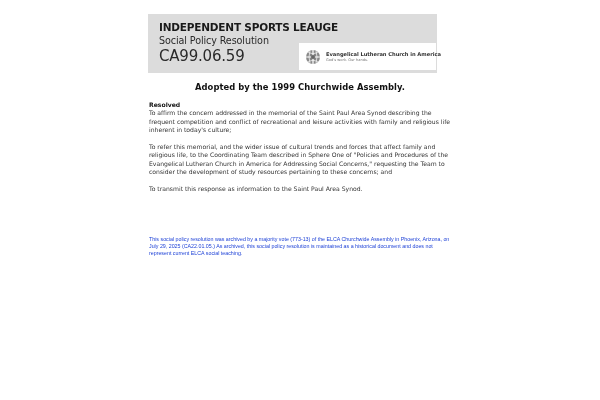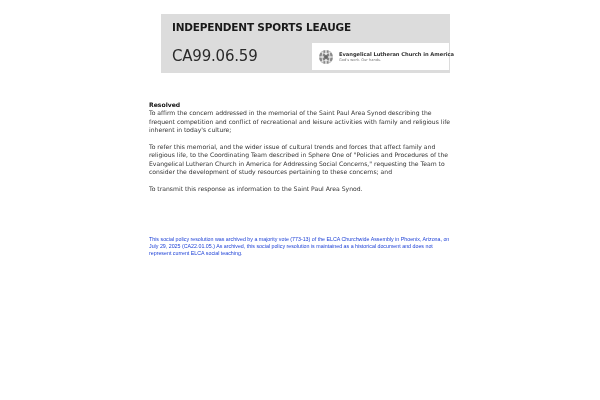--- a/index.html
+++ b/index.html
@@ -3,21 +3,21 @@
   <meta charset="utf-8">
   <style>
     * { margin: 0; padding: 0; box-sizing: border-box; }
     html, body {
       width: 600px; height: 400px; background: #ffffff; overflow: hidden;
       font-family: "DejaVu Sans", sans-serif; color: #1a1a1a;
     }
     .page { position: relative; width: 600px; height: 400px; }
 
     .header-band {
-      position: absolute; left: 161px; top: 14px; width: 289px; height: 59px;
+      position: absolute; left: 148px; top: 14px; width: 289px; height: 59px;
       background: #dcdcdc;
     }
     .org-name {
       position: absolute; left: 11px; top: 7px;
       font-family: "DejaVu Sans", sans-serif; font-weight: bold;
       font-size: 10.5px; letter-spacing: -0.2px; color: #1a1a1a; white-space: nowrap;
     }
     .doc-type {
       position: absolute; left: 11px; top: 21px;
       font-size: 9.6px; color: #2a2a2a; white-space: nowrap; letter-spacing: -0.1px;
@@ -57,37 +57,39 @@
       font-size: 5.3px; line-height: 7.2px; color: #1b3fd6;
     }
   </style>
 </head>
 <body>
 
 <div class="page">
 
   <div class="header-band">
     <div class="org-name">INDEPENDENT SPORTS LEAUGE</div>
+    <div class="doc-type">Social Policy Resolution</div>
     <div class="doc-id">CA99.06.59</div>
 
     <div class="logo-box">
       <svg class="logo-mark" viewBox="0 0 16 16">
         <circle cx="8" cy="8" r="7" fill="#888"></circle>
         <path d="M8 1 V15 M1 8 H15" stroke="#fff" stroke-width="1.2"></path>
         <path d="M3.2 3.5 Q8 6 12.8 3.5 M3.2 12.5 Q8 10 12.8 12.5" stroke="#fff" stroke-width="0.7" fill="none"></path>
         <path d="M5 1.8 Q3 8 5 14.2 M11 1.8 Q13 8 11 14.2" stroke="#fff" stroke-width="0.7" fill="none"></path>
         <circle cx="8" cy="8" r="2" fill="#666"></circle>
       </svg>
       <div class="logo-text">
         <span class="logo-name">Evangelical Lutheran Church in America</span>
         <span class="logo-tagline">God's work. Our hands.</span>
       </div>
     </div>
   </div>
 
+  <div class="adopted">Adopted by the 1999 Churchwide Assembly.</div>
 
   <div class="body-text">
     <div class="resolved-label">Resolved</div>
     <p class="para">To affirm the concern addressed in the memorial of the Saint Paul Area Synod describing the frequent competition and conflict of recreational and leisure activities with family and religious life inherent in today's culture;</p>
     <p class="para">To refer this memorial, and the wider issue of cultural trends and forces that affect family and religious life, to the Coordinating Team described in Sphere One of "Policies and Procedures of the Evangelical Lutheran Church in America for Addressing Social Concerns," requesting the Team to consider the development of study resources pertaining to these concerns; and</p>
     <p class="para">To transmit this response as information to the Saint Paul Area Synod.</p>
   </div>
 
   <div class="archive-note">This social policy resolution was archived by a majority vote (773-13) of the ELCA Churchwide Assembly in Phoenix, Arizona, on July 29, 2025 (CA22.01.05.) As archived, this social policy resolution is maintained as a historical document and does not represent current ELCA social teaching.</div>
 

